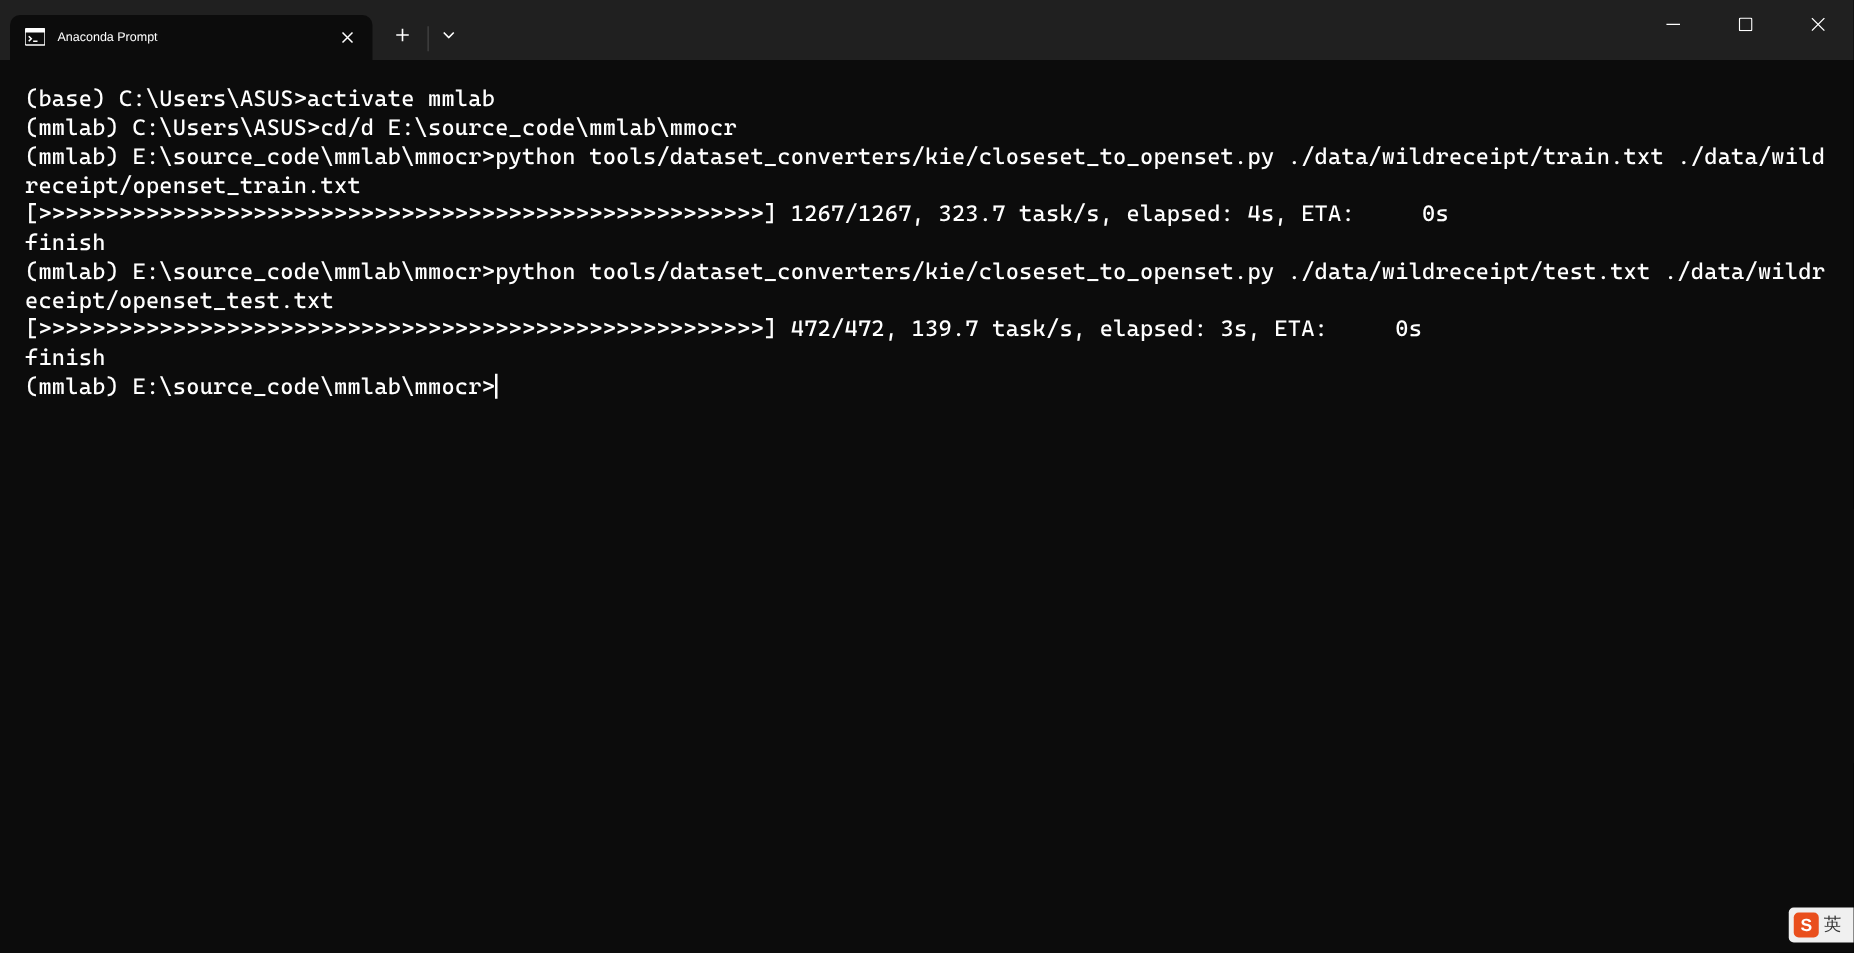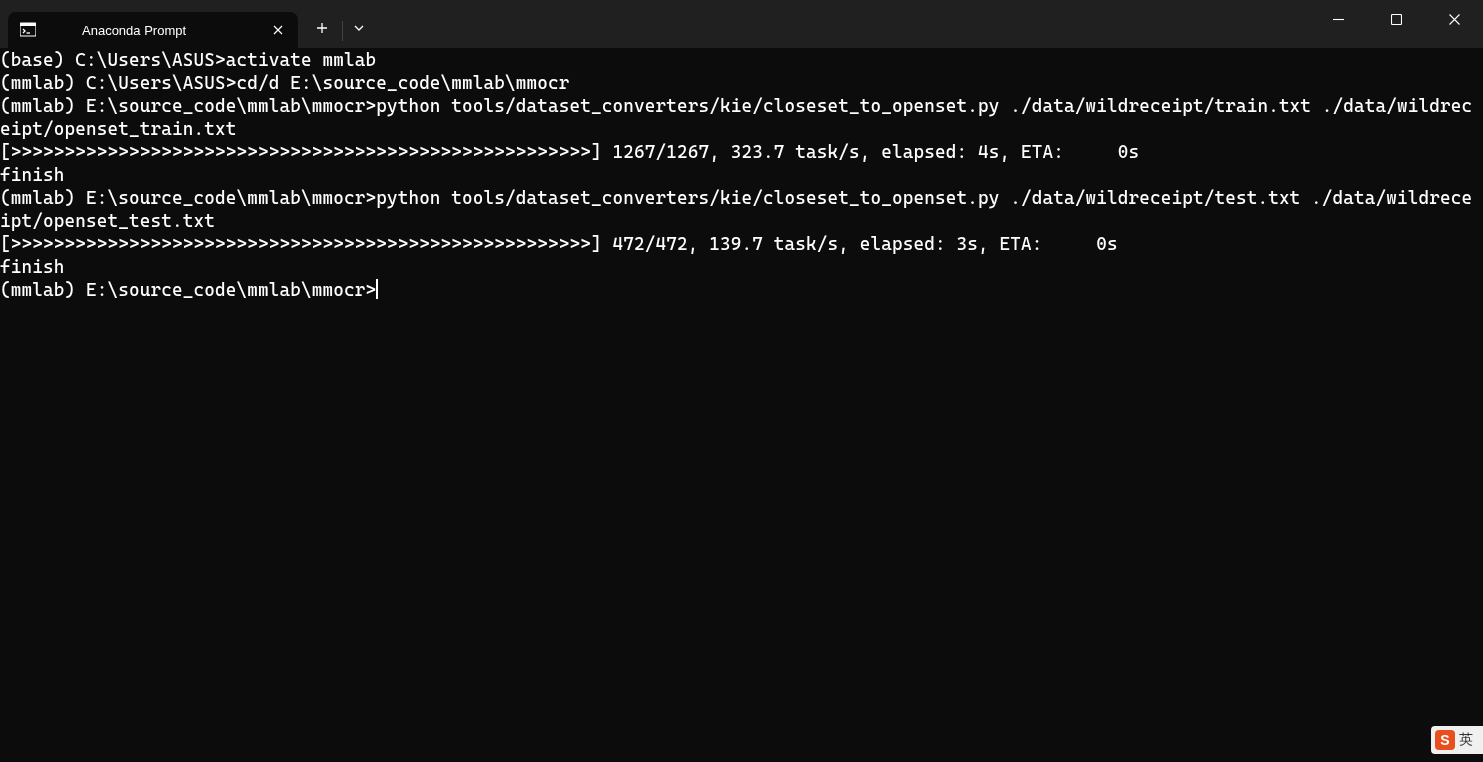--- a/index.html
+++ b/index.html
@@ -26,23 +26,22 @@
       height: 36px;
       background: #0c0c0c;
       border-radius: 8px 8px 0 0;
       display: flex;
       align-items: center;
       padding: 0 10px 0 12px;
       margin-left: 8px;
       margin-top: 12px;
       min-width: 290px;
       color: #ffffff;
-      font-size: 13px;
+      font-size: 10px;
       font-family: "Segoe UI", sans-serif;
-      gap: 36px;
     }
     .tab-icon {
       width: 16px;
       height: 16px;
       margin-right: 10px;
       display: flex;
       align-items: center;
       justify-content: center;
     }
     .tab-title {
@@ -102,21 +101,21 @@
       height: 38px;
       display: flex;
       align-items: center;
       justify-content: center;
       color: #ffffff;
       cursor: pointer;
     }
     .terminal {
       background: #0c0c0c;
       color: #ffffff;
-      padding: 0;
+      padding: 20px;
       font-size: 18px;
       line-height: 23px;
       font-weight: 500;
       white-space: pre-wrap;
       word-break: break-all;
       height: calc(100% - 48px);
       overflow: hidden;
       letter-spacing: 0.2px;
     }
     .terminal-line {

